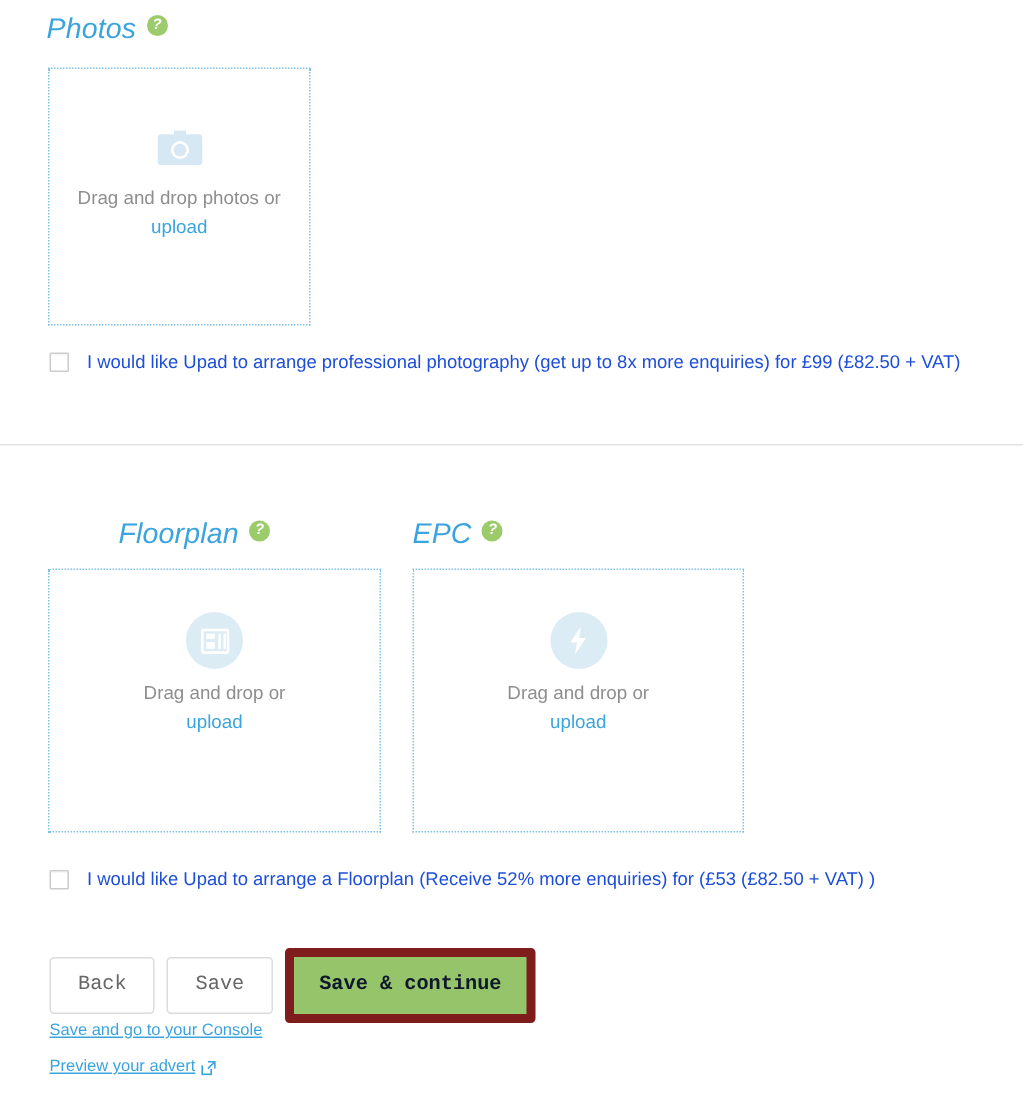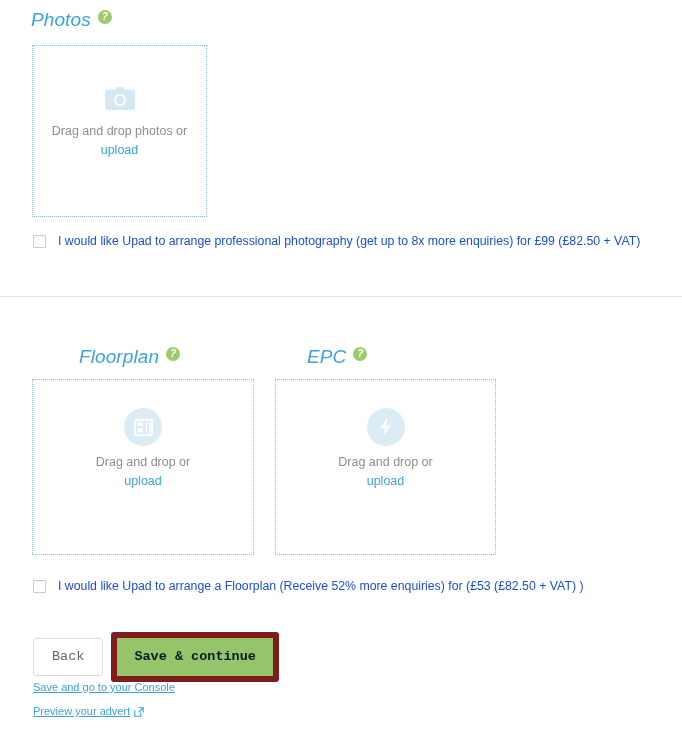--- a/index.html
+++ b/index.html
@@ -127,21 +127,21 @@
     position: absolute;
     left: 0;
     top: 296px;
     width: 682px;
     height: 1px;
     background: #e3e3e3;
   }
 
   
   #floorplan-head { position: absolute; left: 31px; top: 347px; margin-left: 48px; }
-  #epc-head { position: absolute; left: 275px; top: 347px; margin-left: 32px; }
+  #epc-head { position: absolute; left: 275px; top: 347px; }
 
   #floorplan-dropzone {
     position: absolute;
     left: 32px;
     top: 379px;
     width: 222px;
     height: 176px;
     padding-top: 28px;
   }
   #epc-dropzone {
@@ -260,20 +260,21 @@
   <div class="dz-upload">upload</div>
 </div>
 
 <div class="check-row" id="floorplan-service-row">
   <span class="checkbox"></span>
   <span class="check-label">I would like Upad to arrange a Floorplan (Receive 52% more enquiries) for (£53 (£82.50 + VAT) )</span>
 </div>
 
 <div id="button-bar">
   <button class="btn btn-default">Back</button>
+  <button class="btn btn-default">Save</button>
   <button class="btn btn-primary">Save &amp; continue</button>
 </div>
 
 <a class="footer-link" id="console-link">
   <span>Save and go to your Console</span>
 </a>
 <a class="footer-link" id="preview-link">
   <span>Preview your advert</span>
   <span class="ext-icon">
     <svg width="10" height="10" viewBox="0 0 10 10" aria-hidden="true">

